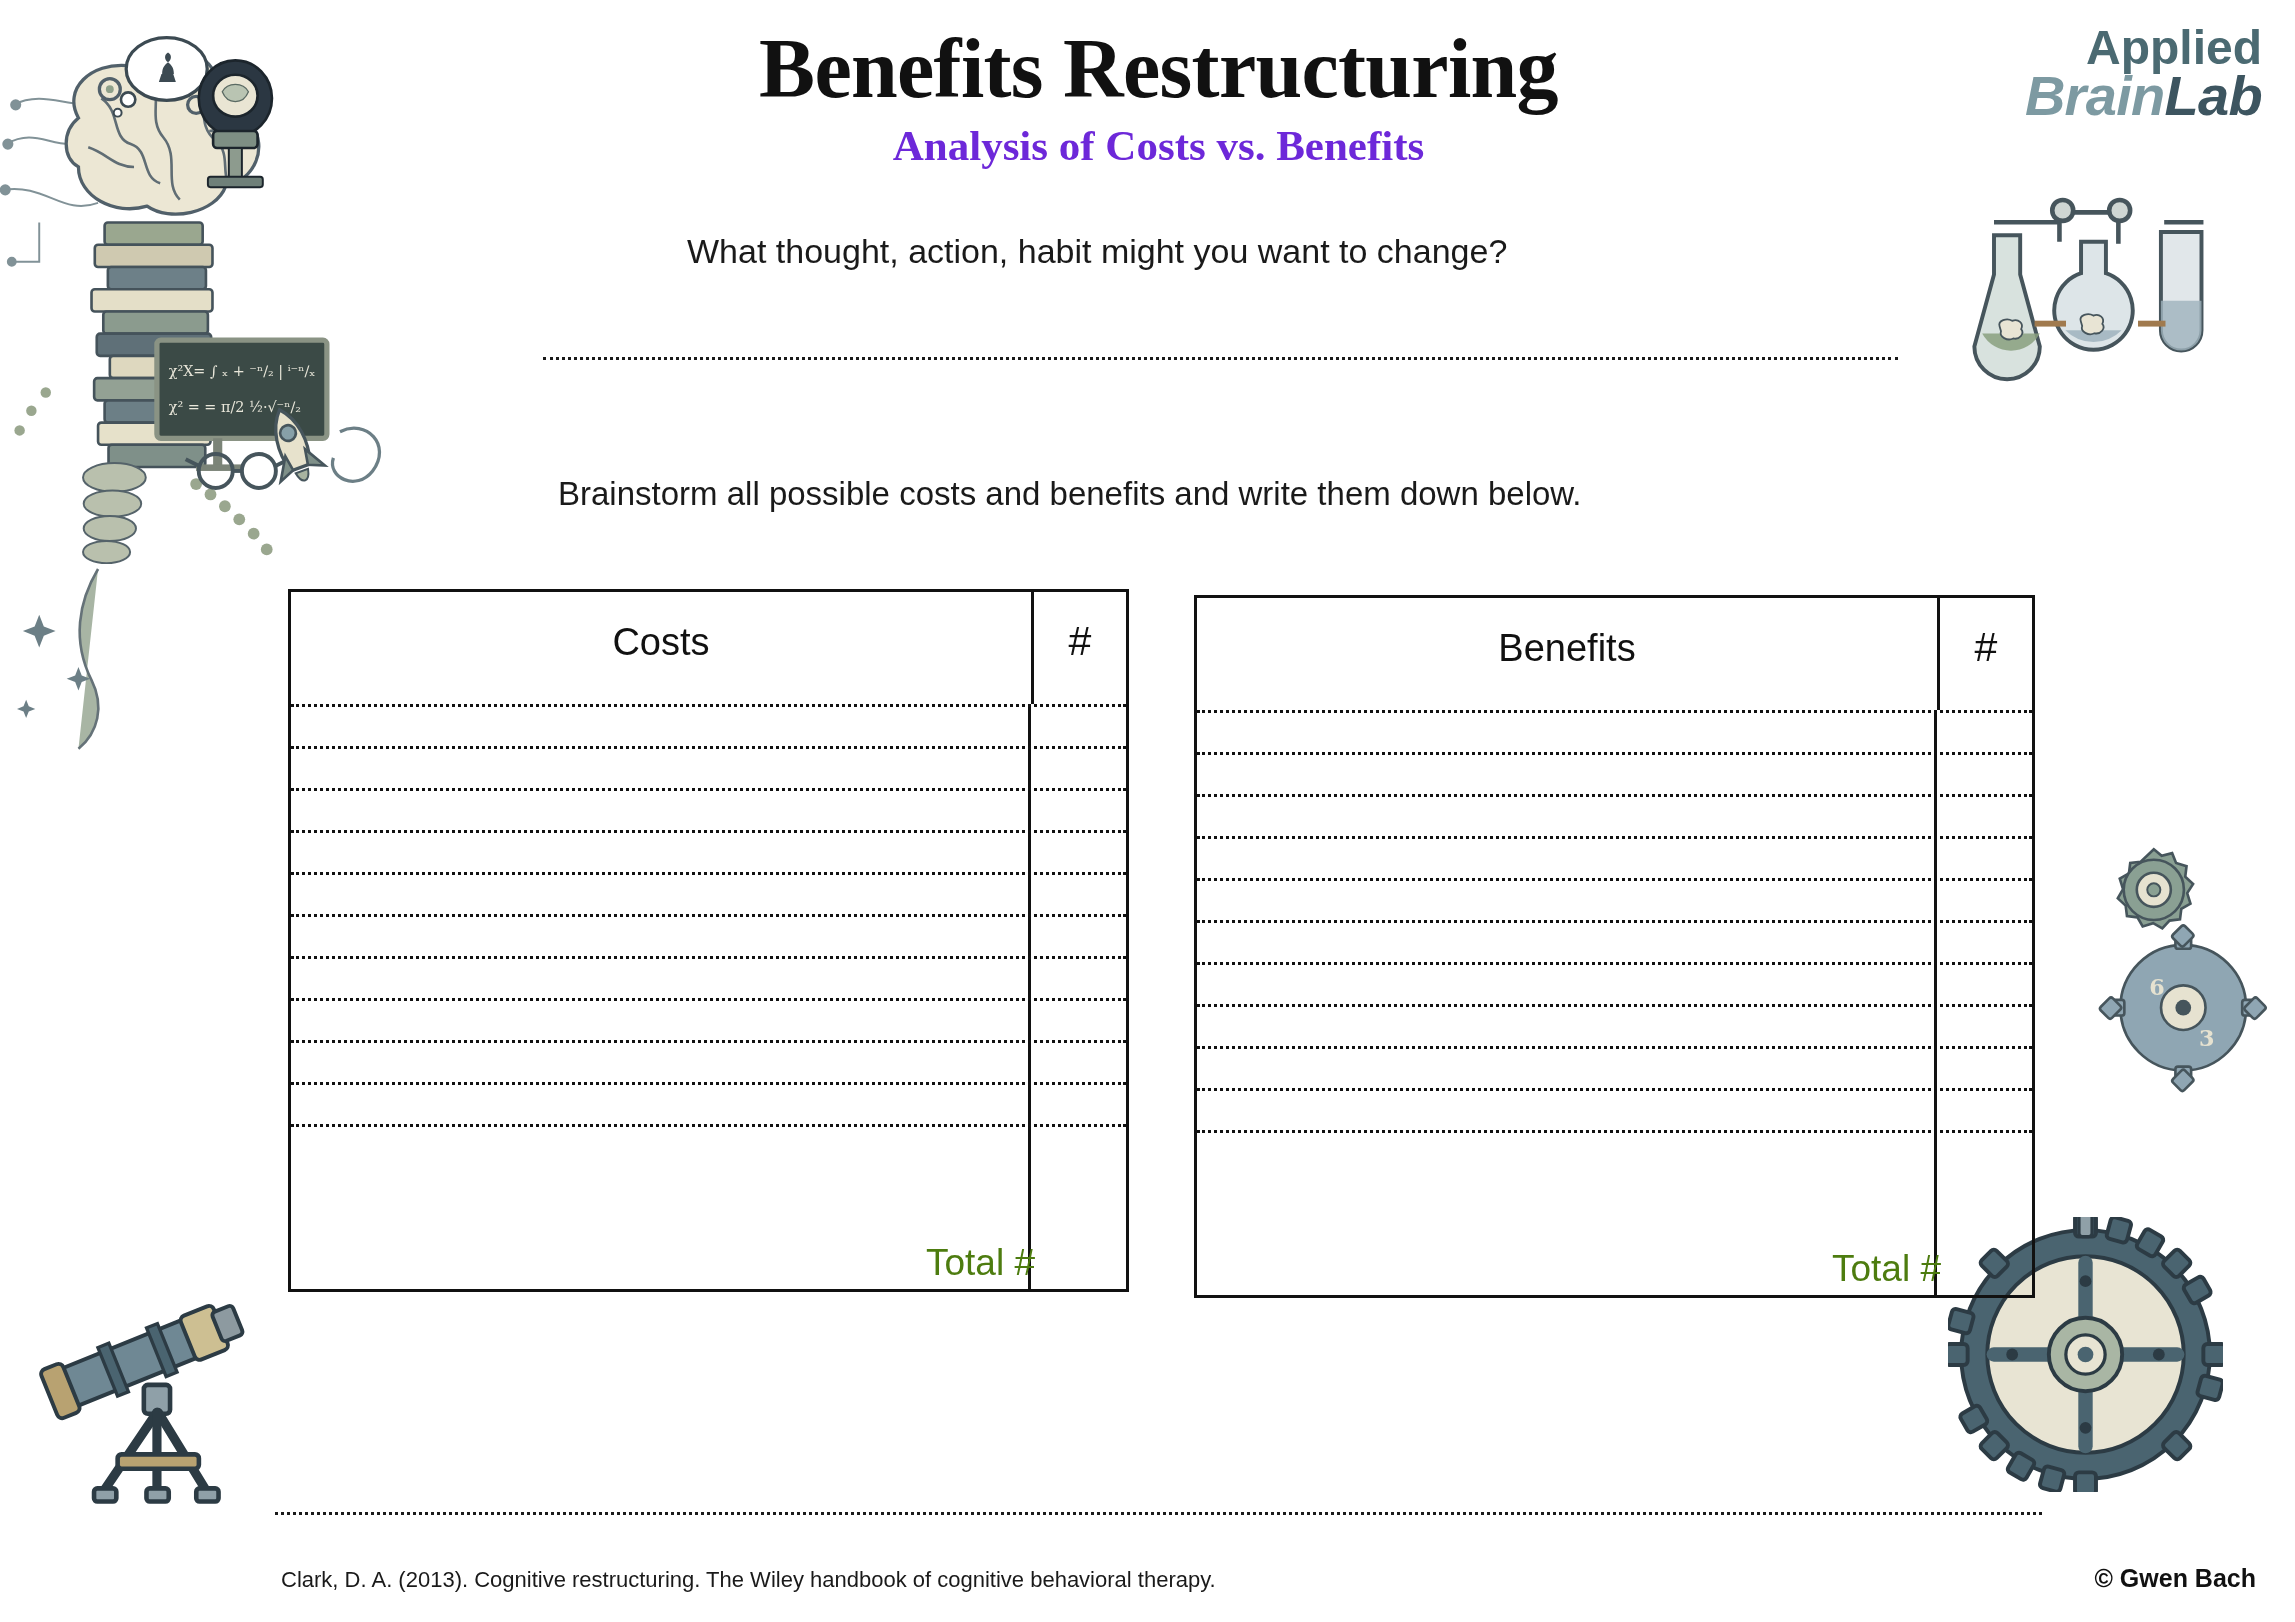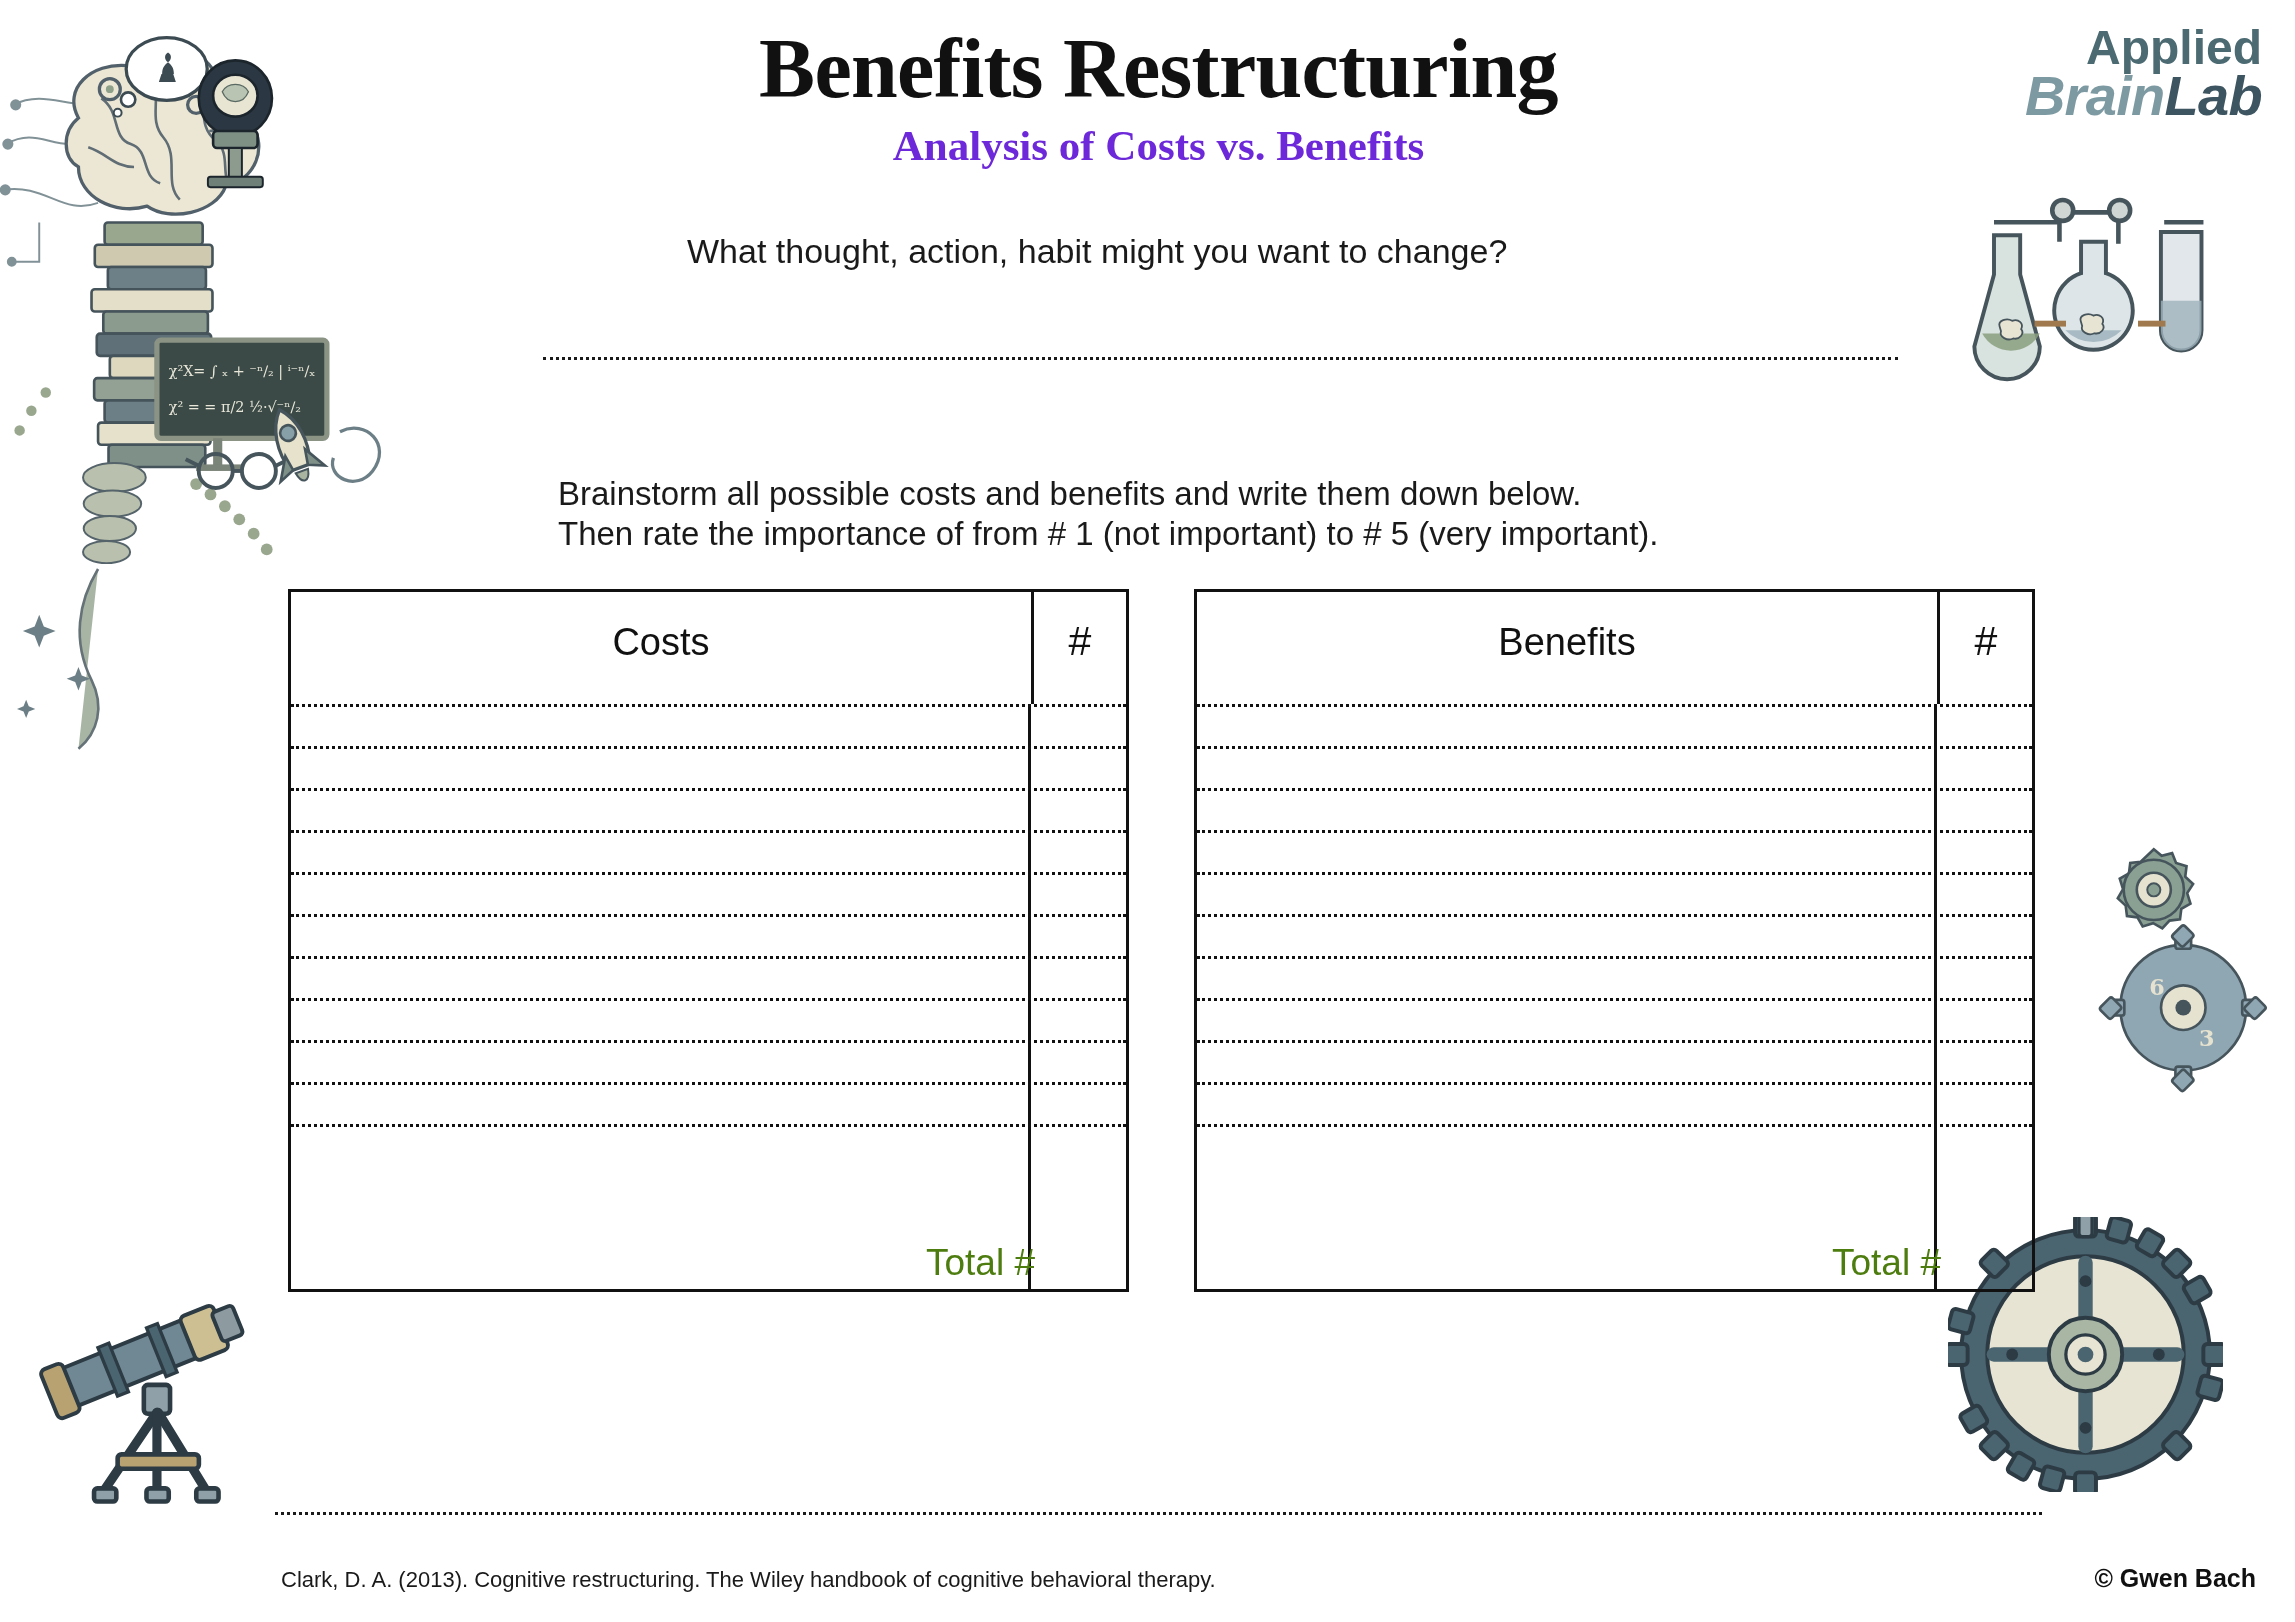--- a/index.html
+++ b/index.html
@@ -95,21 +95,21 @@
 
   
   .table {
     position: absolute;
     top: 589px;
     height: 703px;
     border: 3.3px solid #111;
     box-sizing: border-box;
   }
   #costs-table  { left: 288px;  width: 841px; }
-  #benefits-table { left: 1194px; width: 841px; }
+  #benefits-table { left: 1194px; width: 841px; margin-top: 6px; }
 
   .tbl-head {
     position: relative;
     height: 115px;
     border-bottom: 3.3px dotted #111;
     box-sizing: border-box;
   }
   .tbl-head .label {
     position: absolute;
     top: 29px;
@@ -467,21 +467,20 @@
 <div class="brand">
   <div class="b1">Applied</div>
   <div class="b2"><span class="brainpart">Brain</span><span>Lab</span></div>
 </div>
 
 <div class="q1">What thought, action, habit might you want to change?</div>
 <div class="dotline" id="q1-line"></div>
 
 <div class="instructions">
   <div>Brainstorm all possible costs and benefits and write them down below.</div>
-  <div>Then rate the importance of from # 1 (not important) to # 5 (very important).</div>
 </div>
 
 <div class="table" id="costs-table">
   <div class="tbl-head">
     <div class="label">Costs</div>
     <div class="hash-col">
       <div class="hash">#</div>
     </div>
   </div>
   <div class="vline"></div>

